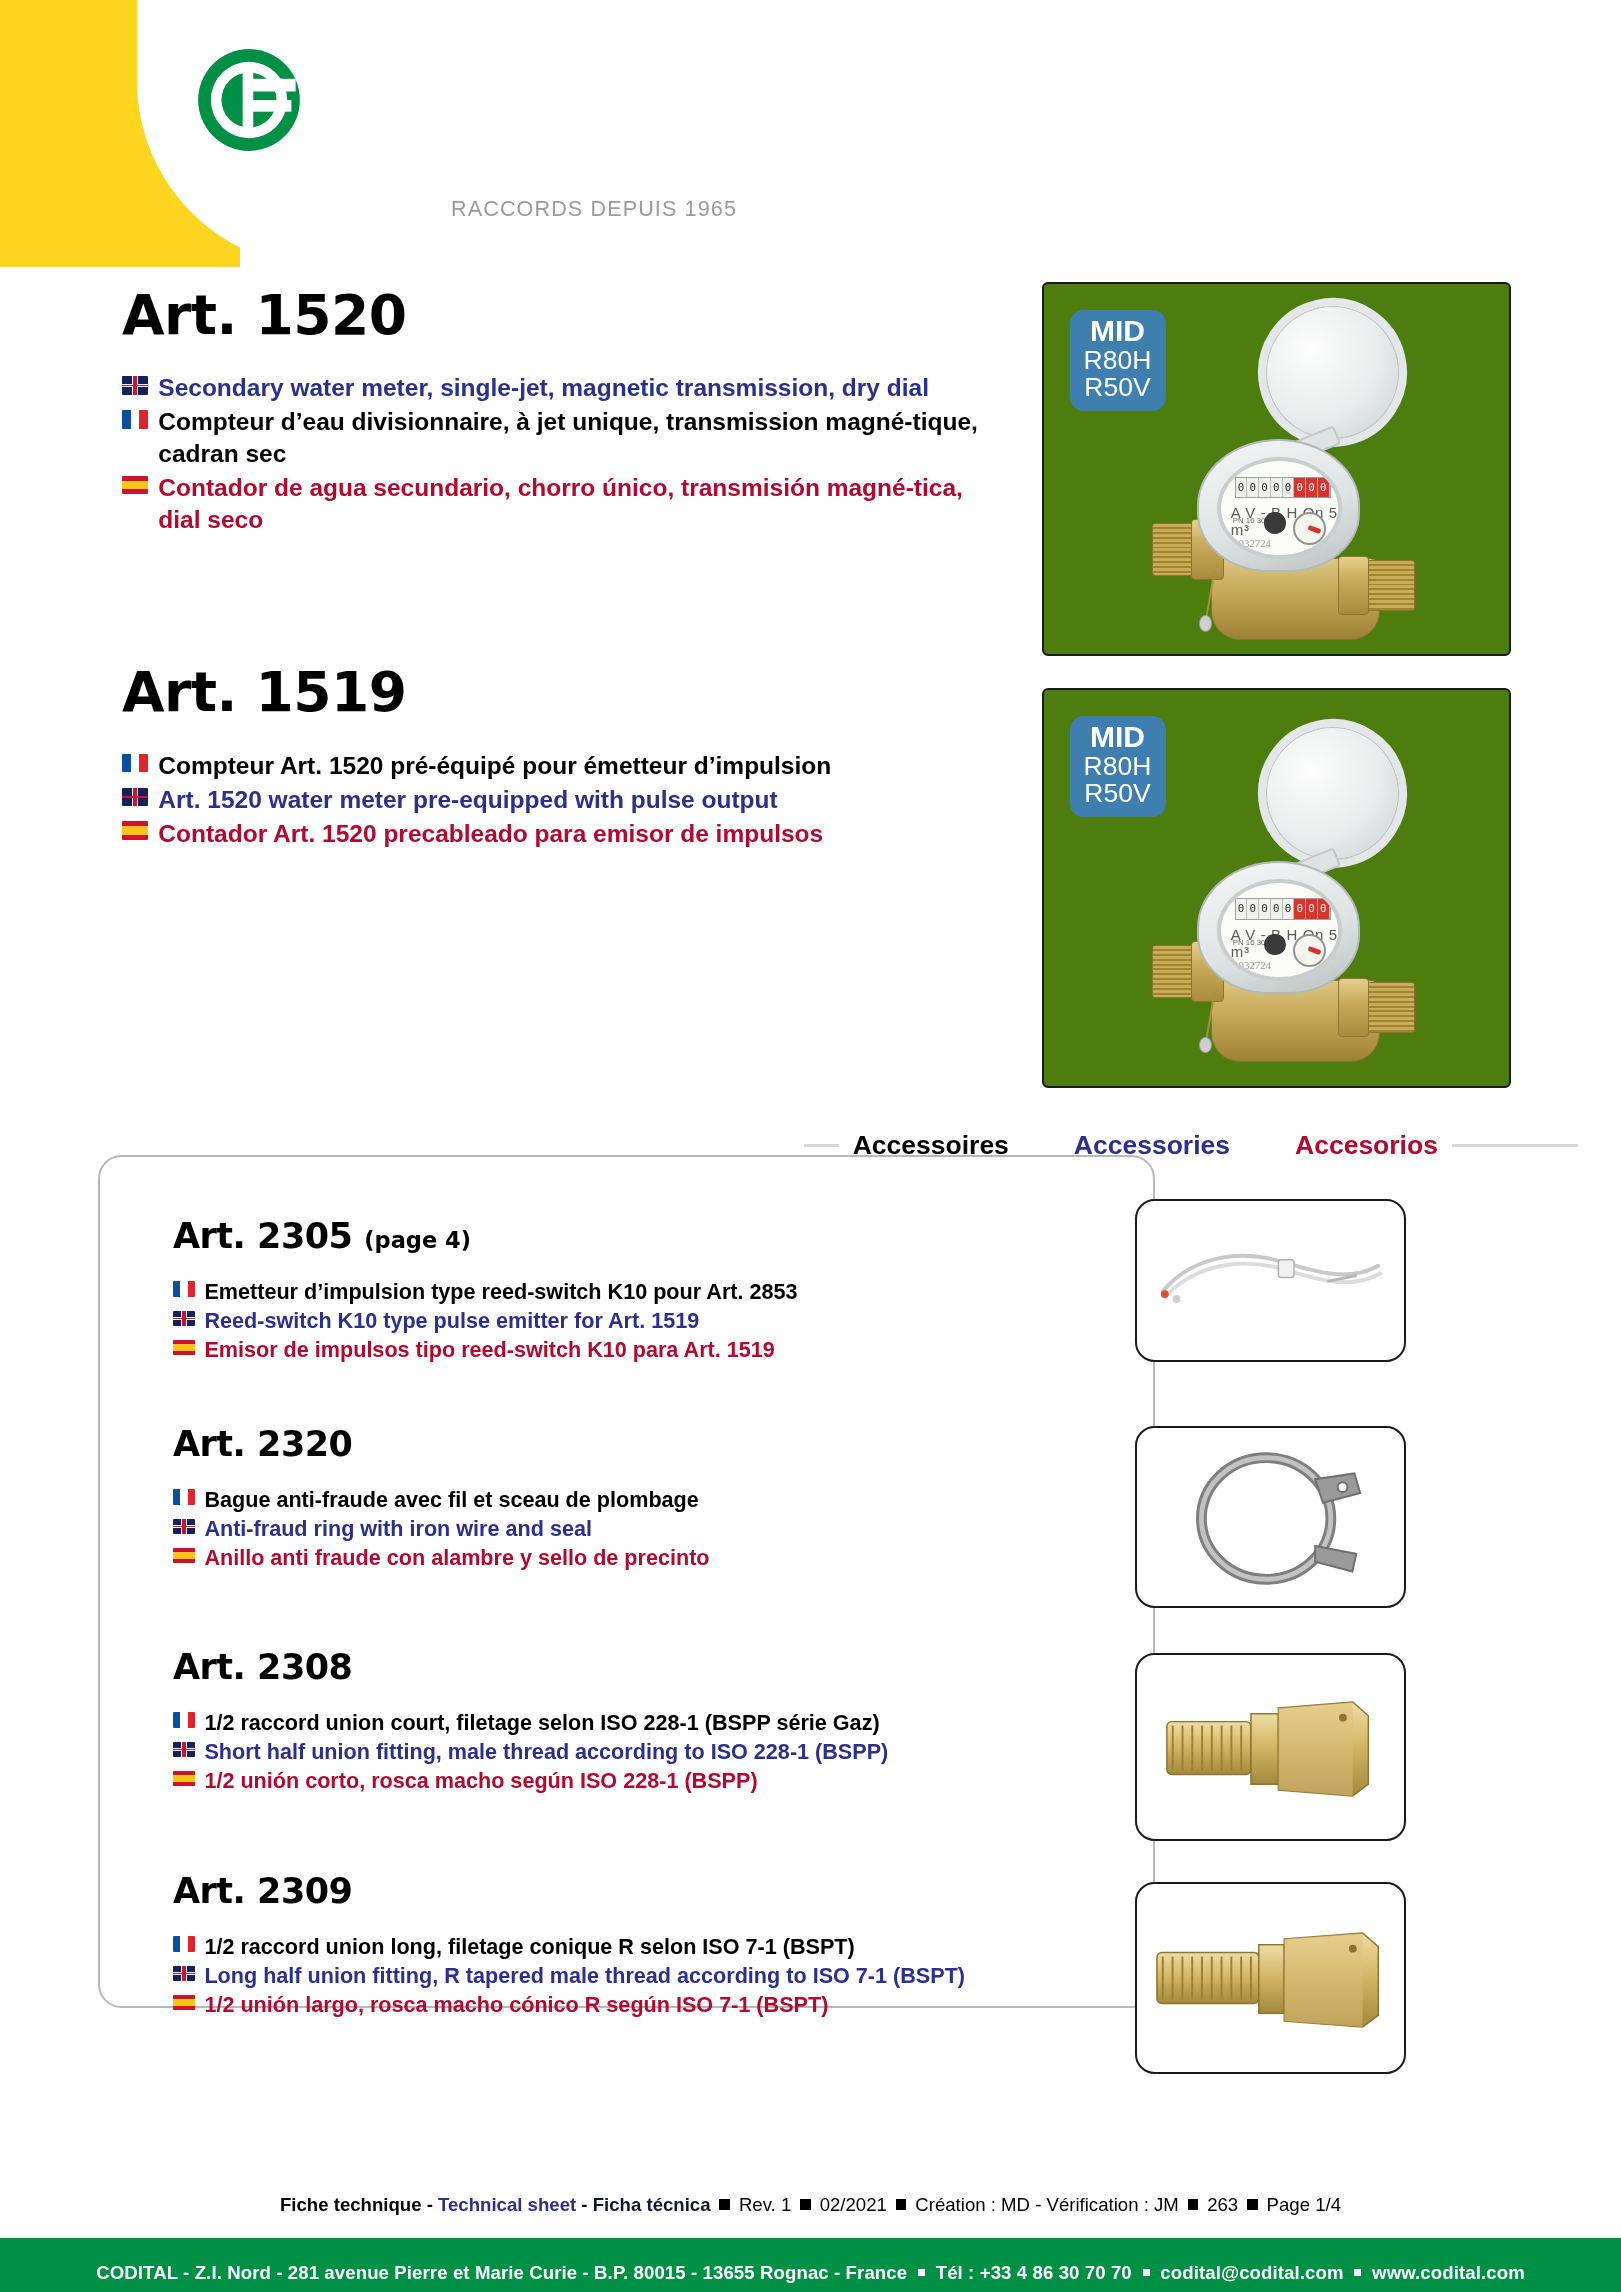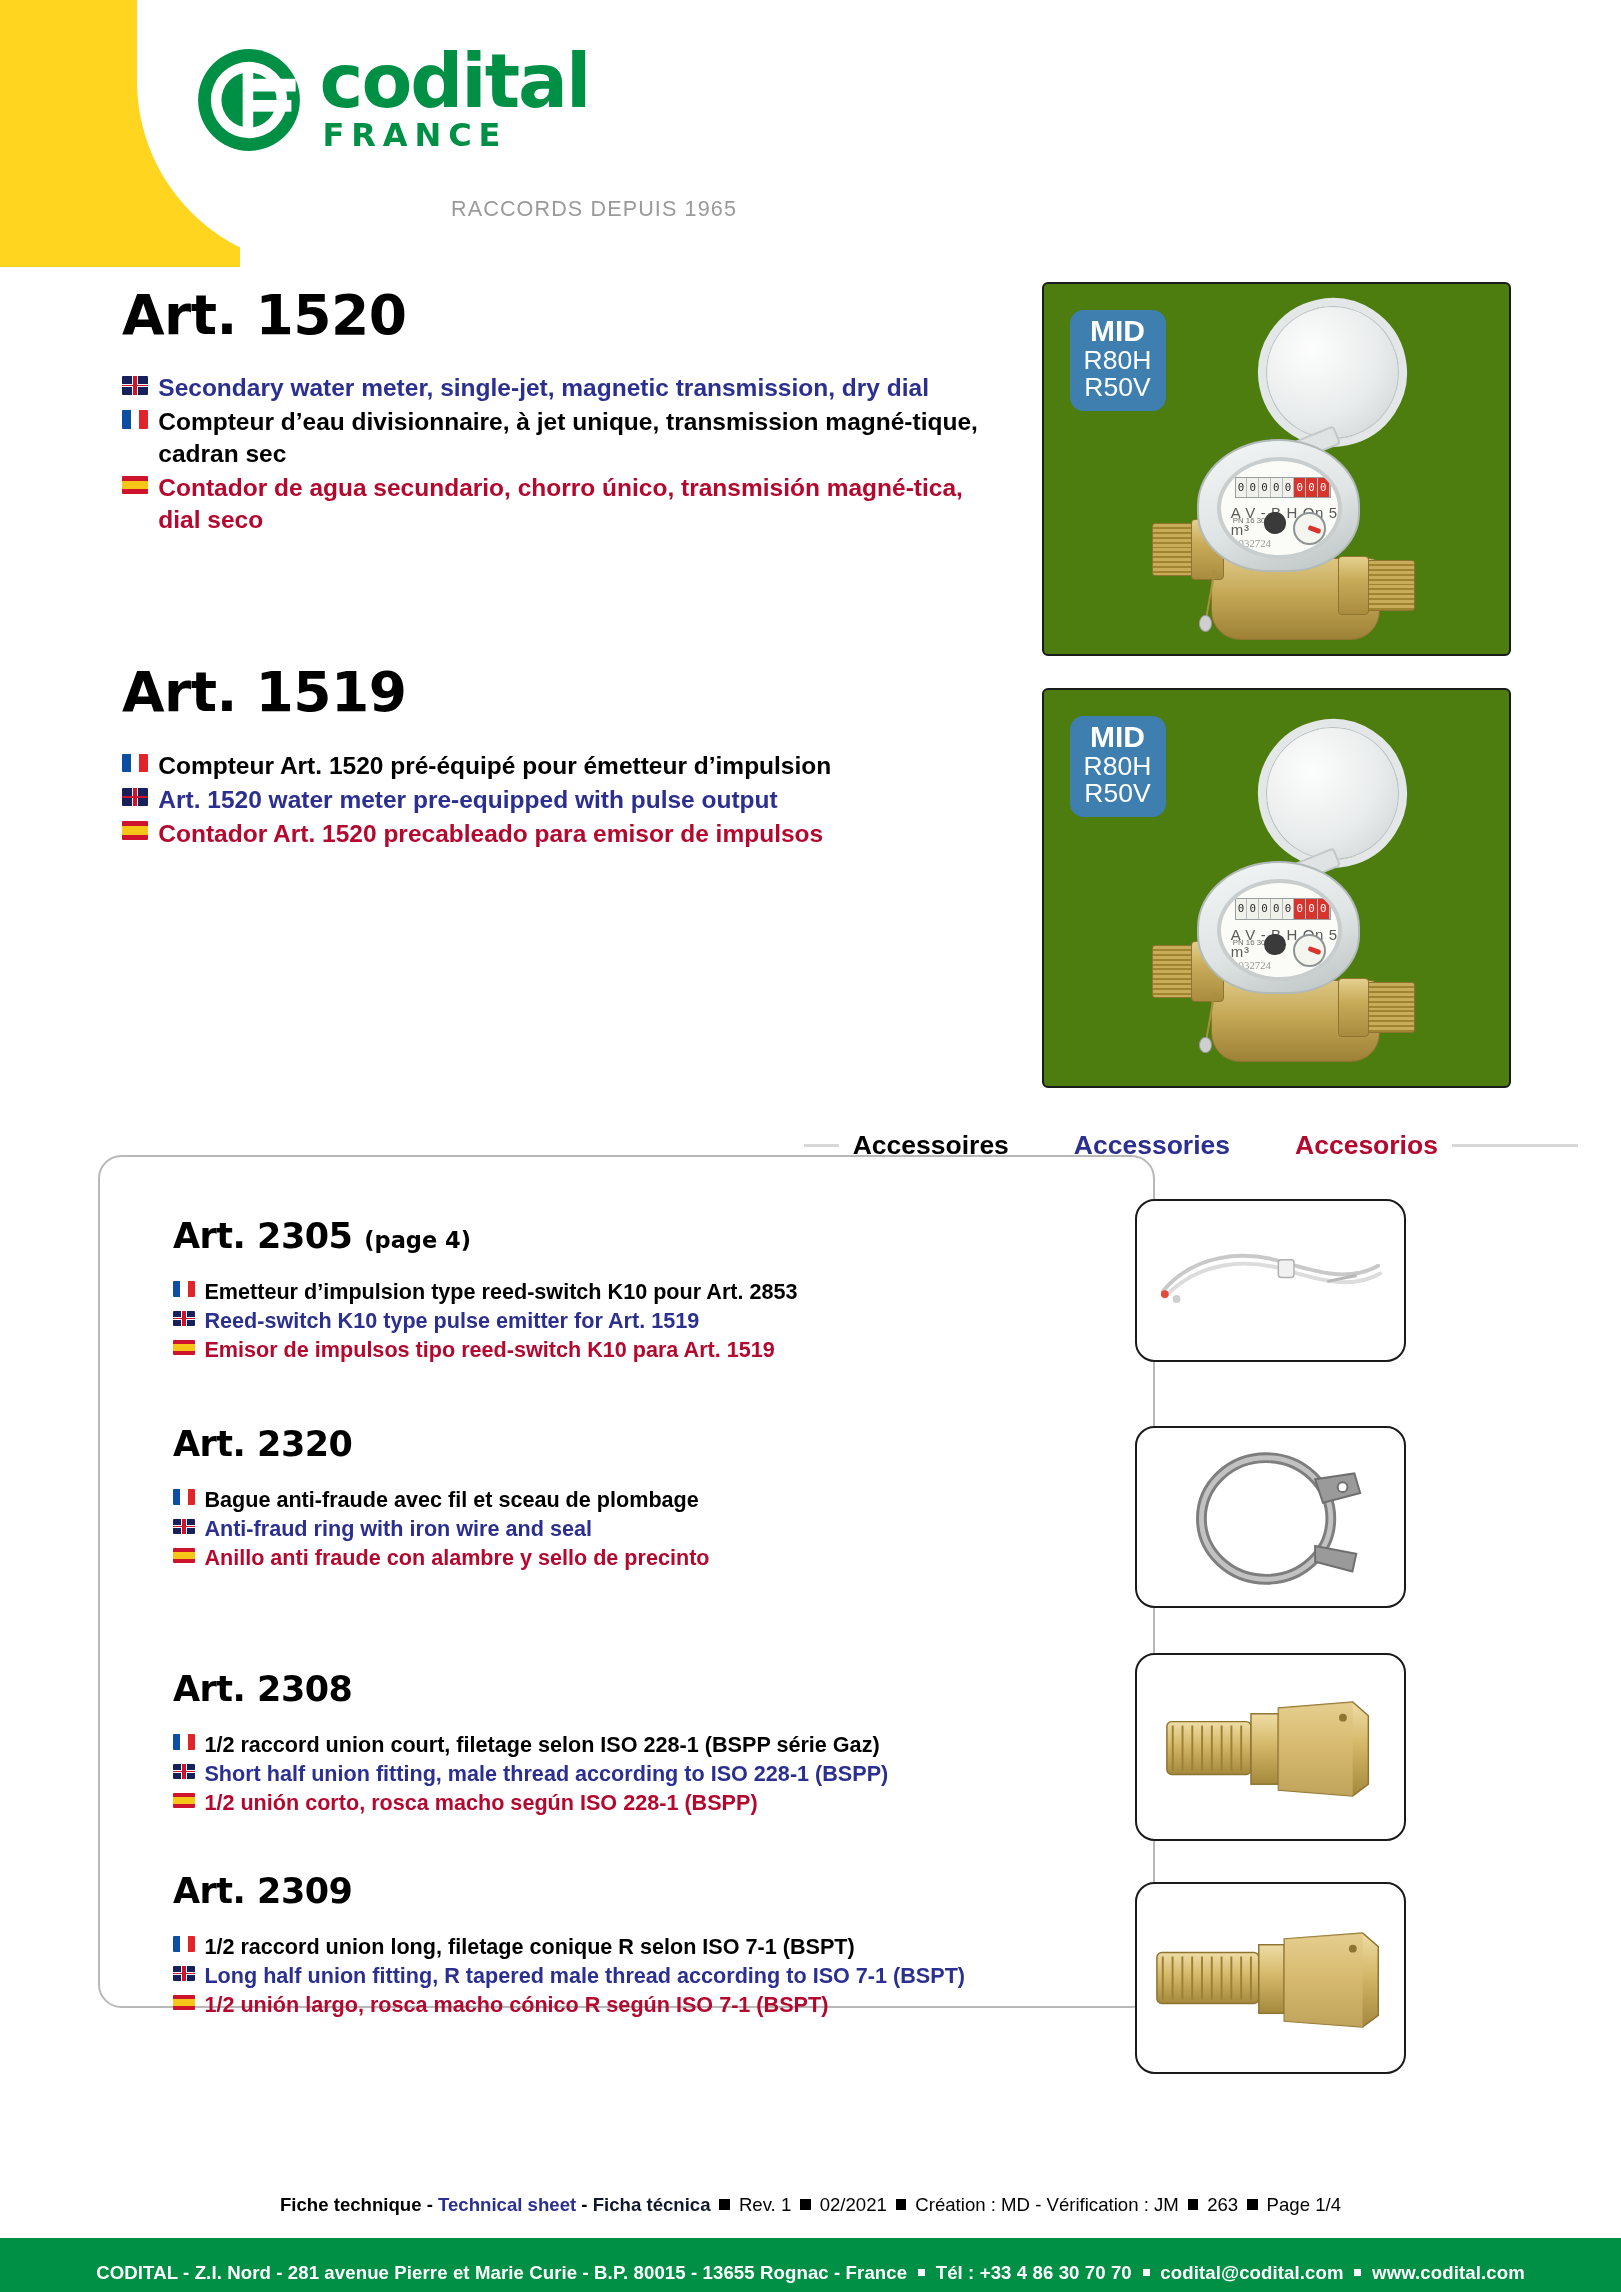--- a/index.html
+++ b/index.html
@@ -409,24 +409,20 @@
     <svg class="logo-mark" viewBox="0 0 100 100">
       <circle cx="50" cy="50" r="48" fill="#009045"></circle>
       <path d="M50 14 A36 36 0 1 0 50 86 A36 36 0 1 0 50 14 Z M50 24 A26 26 0 1 1 50 76 A26 26 0 1 1 50 24 Z" fill="#ffffff"></path>
       <rect x="44" y="20" width="10" height="62" fill="#ffffff"></rect>
       <rect x="50" y="30" width="44" height="12" fill="#ffffff"></rect>
       <rect x="50" y="50" width="40" height="11" fill="#ffffff"></rect>
       <rect x="54" y="30" width="40" height="12" fill="#009045" opacity="0"></rect>
       <rect x="50" y="32" width="40" height="9" fill="#ffffff"></rect>
       <rect x="50" y="51" width="36" height="8" fill="#ffffff"></rect>
     </svg>
-    <div class="logo-text-block">
-      <div class="logo-codital">codital</div>
-      <div class="logo-france">FRANCE</div>
-    </div>
   </div>
 
   <div class="tagline">RACCORDS DEPUIS 1965</div>
 </div>
 
 <div class="product-section" style="margin-top:15.7px;">
   <div class="art-title">Art. 1520</div>
   <div class="desc-list">
     <div class="desc-row">
       <span class="flag flag-uk"></span>
@@ -580,21 +576,21 @@
         <span class="flag flag-uk"></span>
         <span class="txt lang-en">Anti-fraud ring with iron wire and seal</span>
       </div>
       <div class="desc-row">
         <span class="flag flag-es"></span>
         <span class="txt lang-es">Anillo anti fraude con alambre y sello de precinto</span>
       </div>
     </div>
   </div>
 
-  <div class="acc-item" style="top:512px;">
+  <div class="acc-item" style="top:490px;">
     <div class="art-title">
       <span>Art. 2308</span><span class="sub-note"></span>
     </div>
     <div class="desc-list">
       <div class="desc-row">
         <span class="flag flag-fr"></span>
         <span class="txt lang-fr">1/2 raccord union court, filetage selon ISO 228-1 (BSPP série Gaz)</span>
       </div>
       <div class="desc-row">
         <span class="flag flag-uk"></span>

